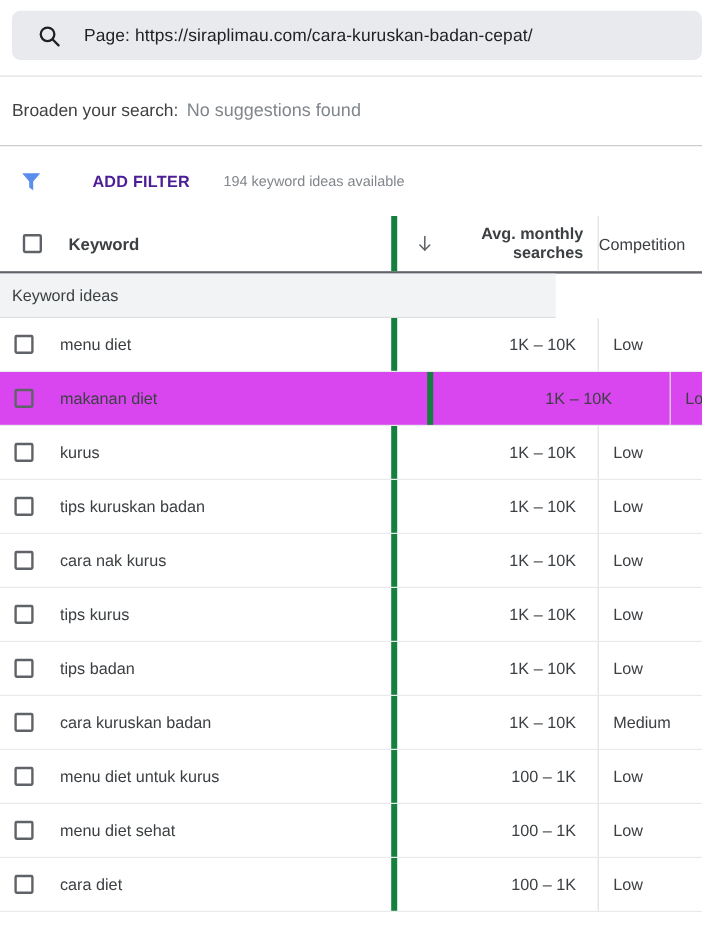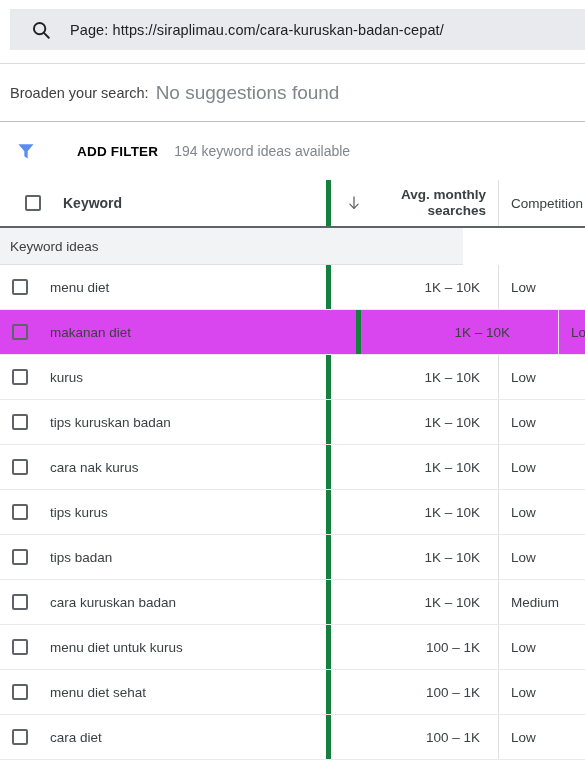--- a/index.html
+++ b/index.html
@@ -14,20 +14,21 @@
   }
 
   
   .search-bar {
     margin: 9px 0 0 10px;
     height: 41px;
     background: #e8eaed;
     display: flex;
     align-items: center;
     padding-left: 20px;
+    border-radius: 7px;
   }
   .search-icon {
     width: 22px; height: 22px;
     flex: 0 0 auto;
     margin-right: 18px;
     color: #202124;
   }
   .search-icon svg { display: block; }
   .search-text {
     font-size: 14.5px;
@@ -47,21 +48,21 @@
     display: flex;
     align-items: center;
     padding-left: 10px;
     background: #fff;
   }
   .broaden-label {
     font-size: 14.5px;
     color: #404040;
   }
   .broaden-value {
-    font-size: 19px;
+    font-size: 15px;
     color: #80868b;
     margin-left: 7px;
   }
 
   .divider-strong {
     border-top: 1px solid #bdc1c6;
     box-shadow: 0 1px 0 #f1f3f4;
   }
 
   
@@ -80,30 +81,30 @@
   .funnel-icon svg { display: block; }
   .exclude-link {
     font-size: 14px;
     color: #5b8def;
     white-space: nowrap;
     cursor: pointer;
   }
   .add-filter {
     font-size: 13.5px;
     font-weight: bold;
-    color: #000000;
+    color: #4c1d95;
     margin-left: 19px;
     white-space: nowrap;
     cursor: pointer;
     letter-spacing: .2px;
   }
   .ideas-count {
-    font-size: 14px;
+    font-size: 12px;
     color: #80868b;
-    margin-left: 16px;
+    margin-left: 28px;
     white-space: nowrap;
   }
 
   
   .table { width: 585px; }
 
   .row {
     display: flex;
     align-items: stretch;
     width: 585px;
@@ -114,23 +115,23 @@
                  justify-content: flex-end; border-left: 5px solid #15803d; }
   .col-comp    { width: 87px;  flex: 0 0 87px;  display: flex; align-items: center;
                  border-left: 1px solid #e0e0e0; }
 
   
   .head-row {
     height: 48px;
     border-bottom: 2px solid #5f6368;
     background: #fff;
   }
-  .head-row .col-keyword { padding-left: 13px; }
+  .head-row .col-keyword { padding-left: 7px; }
   .head-row .col-vol { padding-right: 12px; }
-  .head-row .col-comp { padding-left: 12px; }
+  .head-row .col-comp { }
 
   .head-label {
     font-size: 13.5px;
     font-weight: bold;
     color: #3c4043;
   }
   .head-label.kw { margin-left: 22px; font-size: 14px; }
   .head-label.vol { text-align: right; line-height: 16px; }
   .head-label.comp { font-weight: normal; font-size: 13.5px; color: #3c4043; white-space: nowrap; }
 

